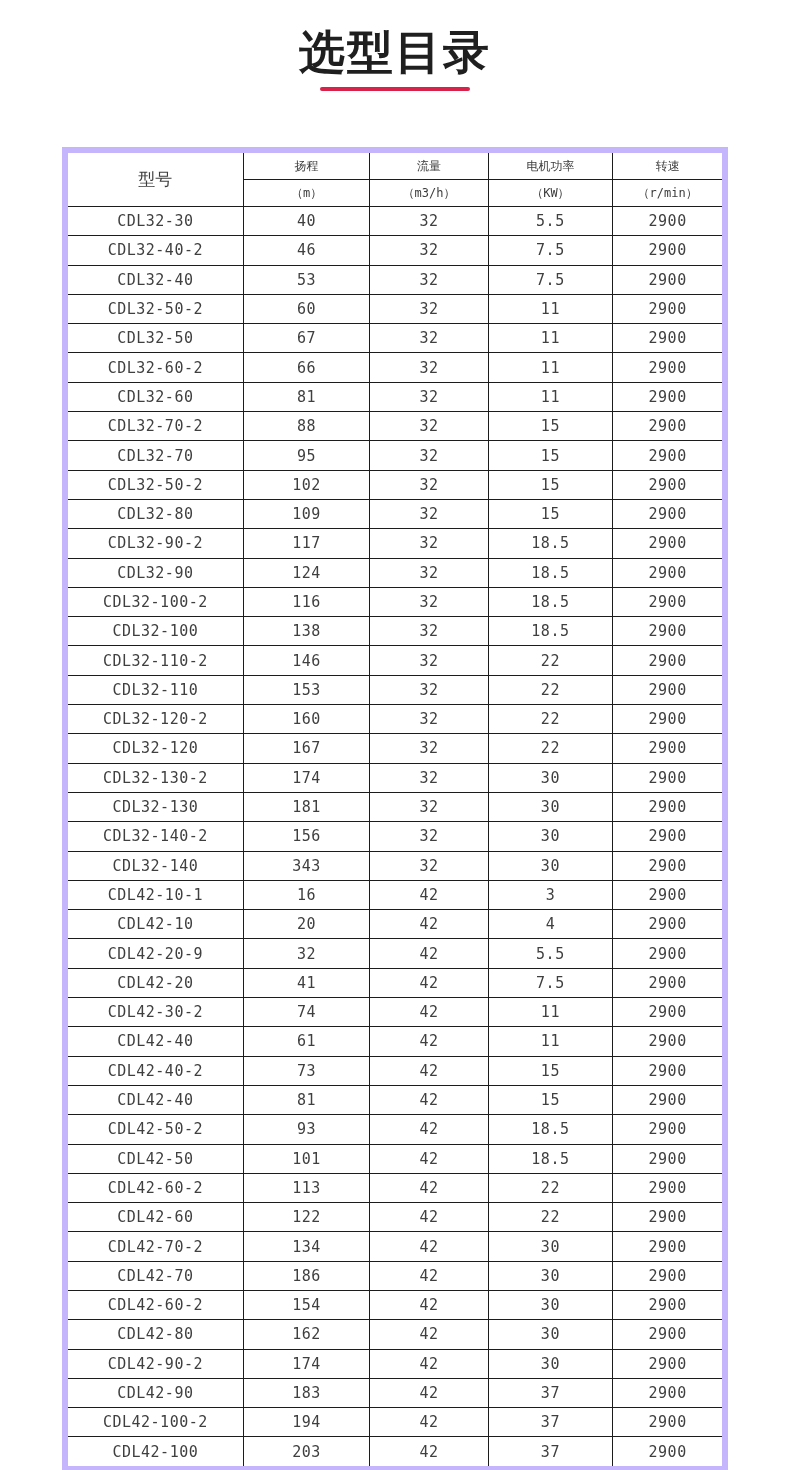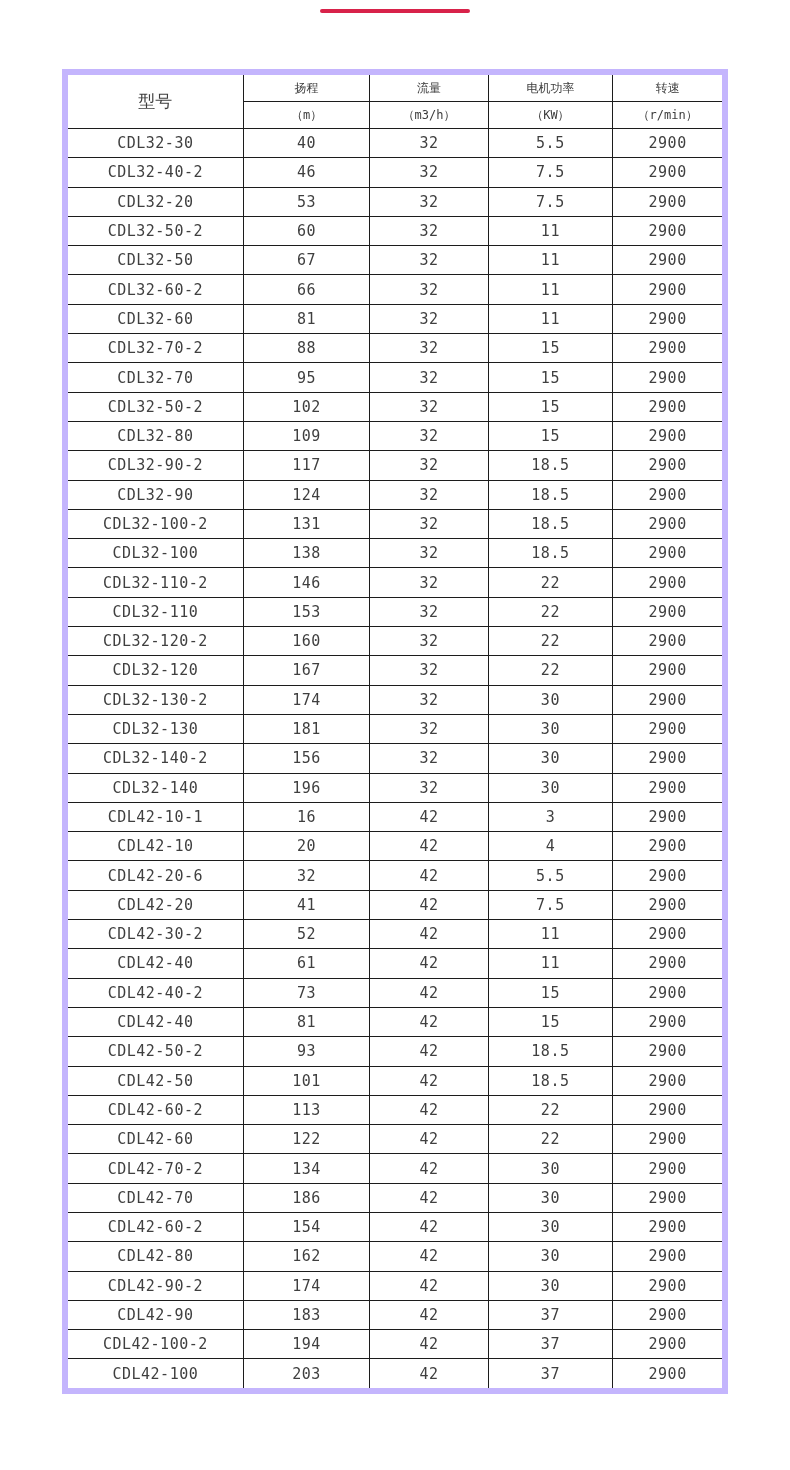--- a/index.html
+++ b/index.html
@@ -68,20 +68,21 @@
     font-family: "DejaVu Sans Mono", "Liberation Mono", monospace;
     letter-spacing: 0.5px;
     white-space: nowrap;
   }
 </style>
 </head>
 <body>
 
 <div class="page">
 
+  <div class="page-title">选型目录</div>
 
   <div class="title-underline" style="background: rgb(216, 34, 74);"></div>
 
   <table class="selection-table">
     <colgroup>
       <col class="c-model">
       <col class="c-head">
       <col class="c-flow">
       <col class="c-power">
       <col class="c-speed">
@@ -110,21 +111,21 @@
           <td>2900</td>
         </tr>
         <tr>
           <td>CDL32-40-2</td>
           <td>46</td>
           <td>32</td>
           <td>7.5</td>
           <td>2900</td>
         </tr>
         <tr>
-          <td>CDL32-20</td>
+          <td>CDL32-40</td>
           <td>53</td>
           <td>32</td>
           <td>7.5</td>
           <td>2900</td>
         </tr>
         <tr>
           <td>CDL32-50-2</td>
           <td>60</td>
           <td>32</td>
           <td>11</td>
@@ -188,21 +189,21 @@
         </tr>
         <tr>
           <td>CDL32-90</td>
           <td>124</td>
           <td>32</td>
           <td>18.5</td>
           <td>2900</td>
         </tr>
         <tr>
           <td>CDL32-100-2</td>
-          <td>131</td>
+          <td>116</td>
           <td>32</td>
           <td>18.5</td>
           <td>2900</td>
         </tr>
         <tr>
           <td>CDL32-100</td>
           <td>138</td>
           <td>32</td>
           <td>18.5</td>
           <td>2900</td>
@@ -251,56 +252,56 @@
         </tr>
         <tr>
           <td>CDL32-140-2</td>
           <td>156</td>
           <td>32</td>
           <td>30</td>
           <td>2900</td>
         </tr>
         <tr>
           <td>CDL32-140</td>
-          <td>196</td>
+          <td>343</td>
           <td>32</td>
           <td>30</td>
           <td>2900</td>
         </tr>
         <tr>
           <td>CDL42-10-1</td>
           <td>16</td>
           <td>42</td>
           <td>3</td>
           <td>2900</td>
         </tr>
         <tr>
           <td>CDL42-10</td>
           <td>20</td>
           <td>42</td>
           <td>4</td>
           <td>2900</td>
         </tr>
         <tr>
-          <td>CDL42-20-6</td>
+          <td>CDL42-20-9</td>
           <td>32</td>
           <td>42</td>
           <td>5.5</td>
           <td>2900</td>
         </tr>
         <tr>
           <td>CDL42-20</td>
           <td>41</td>
           <td>42</td>
           <td>7.5</td>
           <td>2900</td>
         </tr>
         <tr>
           <td>CDL42-30-2</td>
-          <td>52</td>
+          <td>74</td>
           <td>42</td>
           <td>11</td>
           <td>2900</td>
         </tr>
         <tr>
           <td>CDL42-40</td>
           <td>61</td>
           <td>42</td>
           <td>11</td>
           <td>2900</td>

